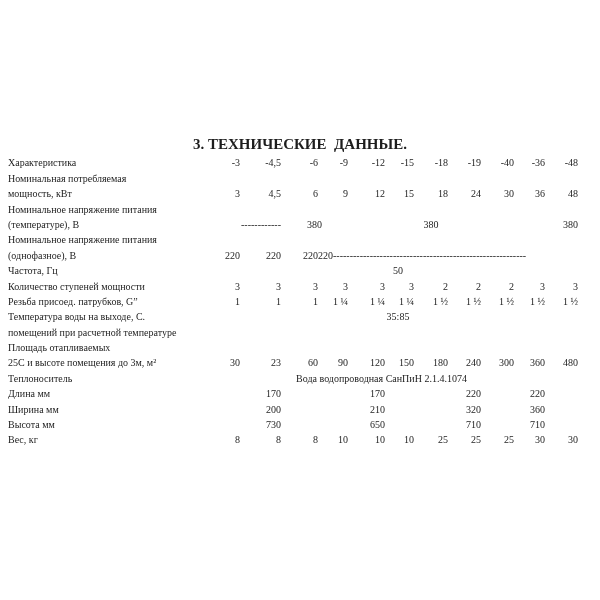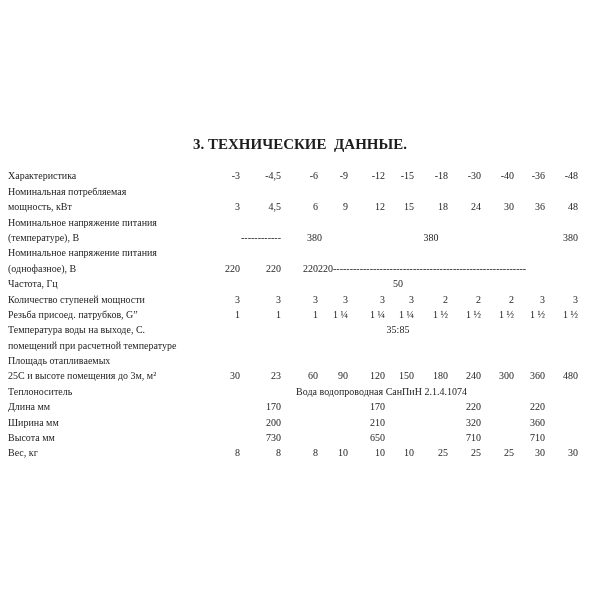--- a/index.html
+++ b/index.html
@@ -15,21 +15,21 @@
   .page {
     width: 600px;
     height: 600px;
     padding-top: 136px;
     box-sizing: border-box;
   }
   .title {
     font-size: 15px;
     font-weight: bold;
     text-align: center;
-    margin: 0 0 15px 0;
+    margin: 0 0 2px 0;
     white-space: pre;
   }
   table.tech {
     border-collapse: collapse;
     table-layout: fixed;
     margin-left: 8px;
     width: 570px;
     font-size: 10px;
   }
   table.tech td {
@@ -71,21 +71,21 @@
     <tbody>
         <tr>
       <td class="lbl">Характеристика</td>
       <td class="v">-3</td>
       <td class="v">-4,5</td>
       <td class="v">-6</td>
       <td class="v">-9</td>
       <td class="v">-12</td>
       <td class="v">-15</td>
       <td class="v">-18</td>
-      <td class="v">-30</td>
+      <td class="v">-19</td>
       <td class="v">-40</td>
       <td class="v">-36</td>
       <td class="v">-48</td>
     </tr>
 
     <tr>
       <td class="lbl" colspan="12">Номинальная потребляемая</td>
     </tr>
 
     <tr>

